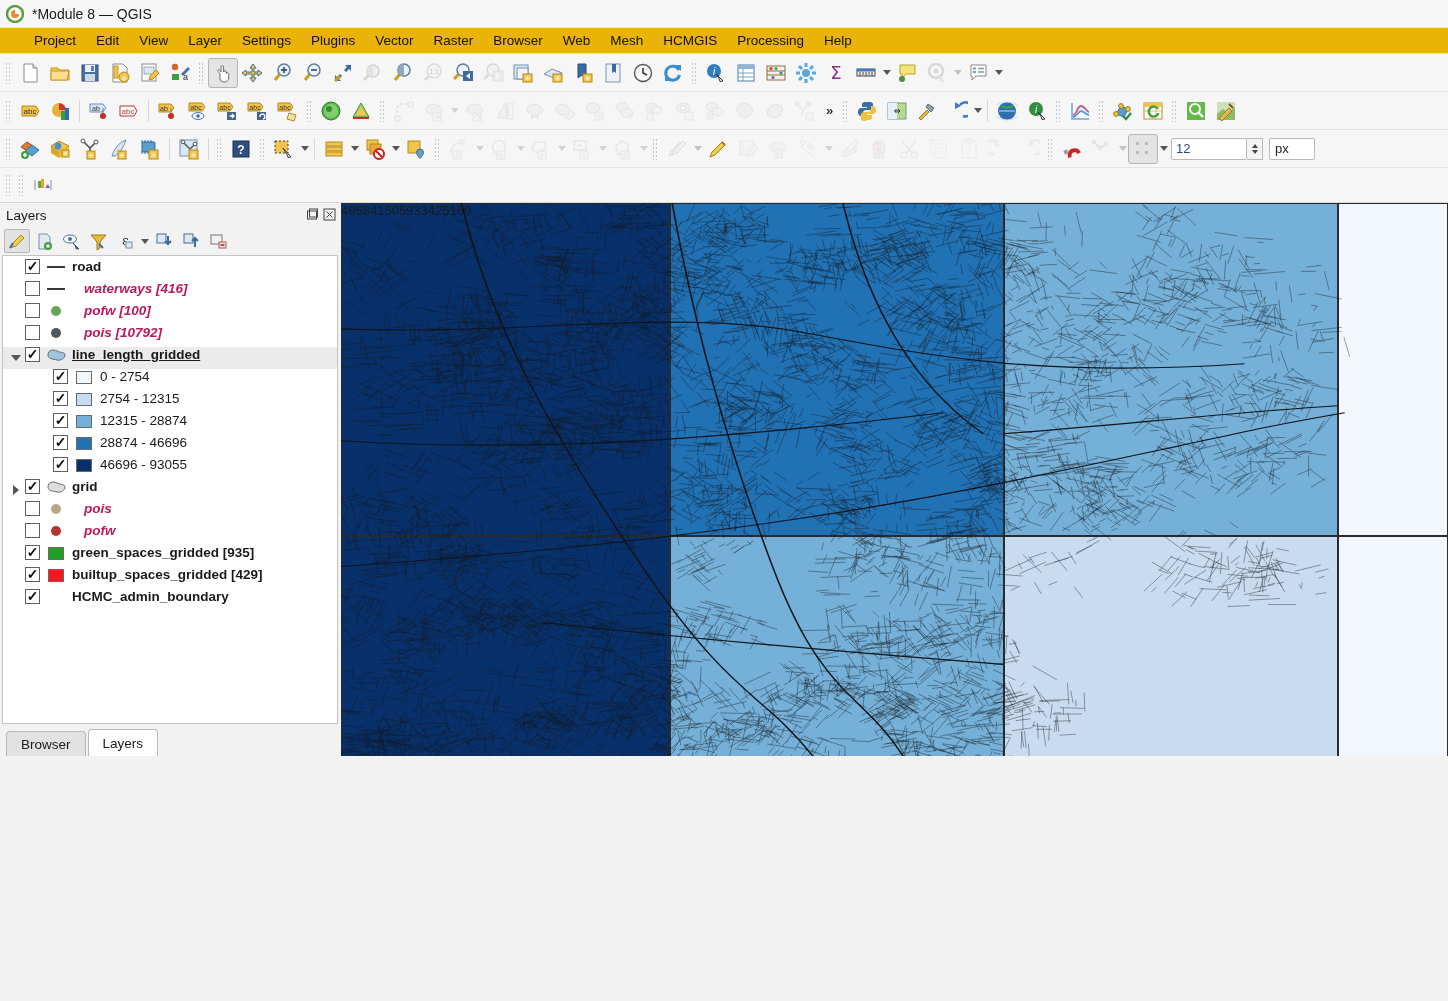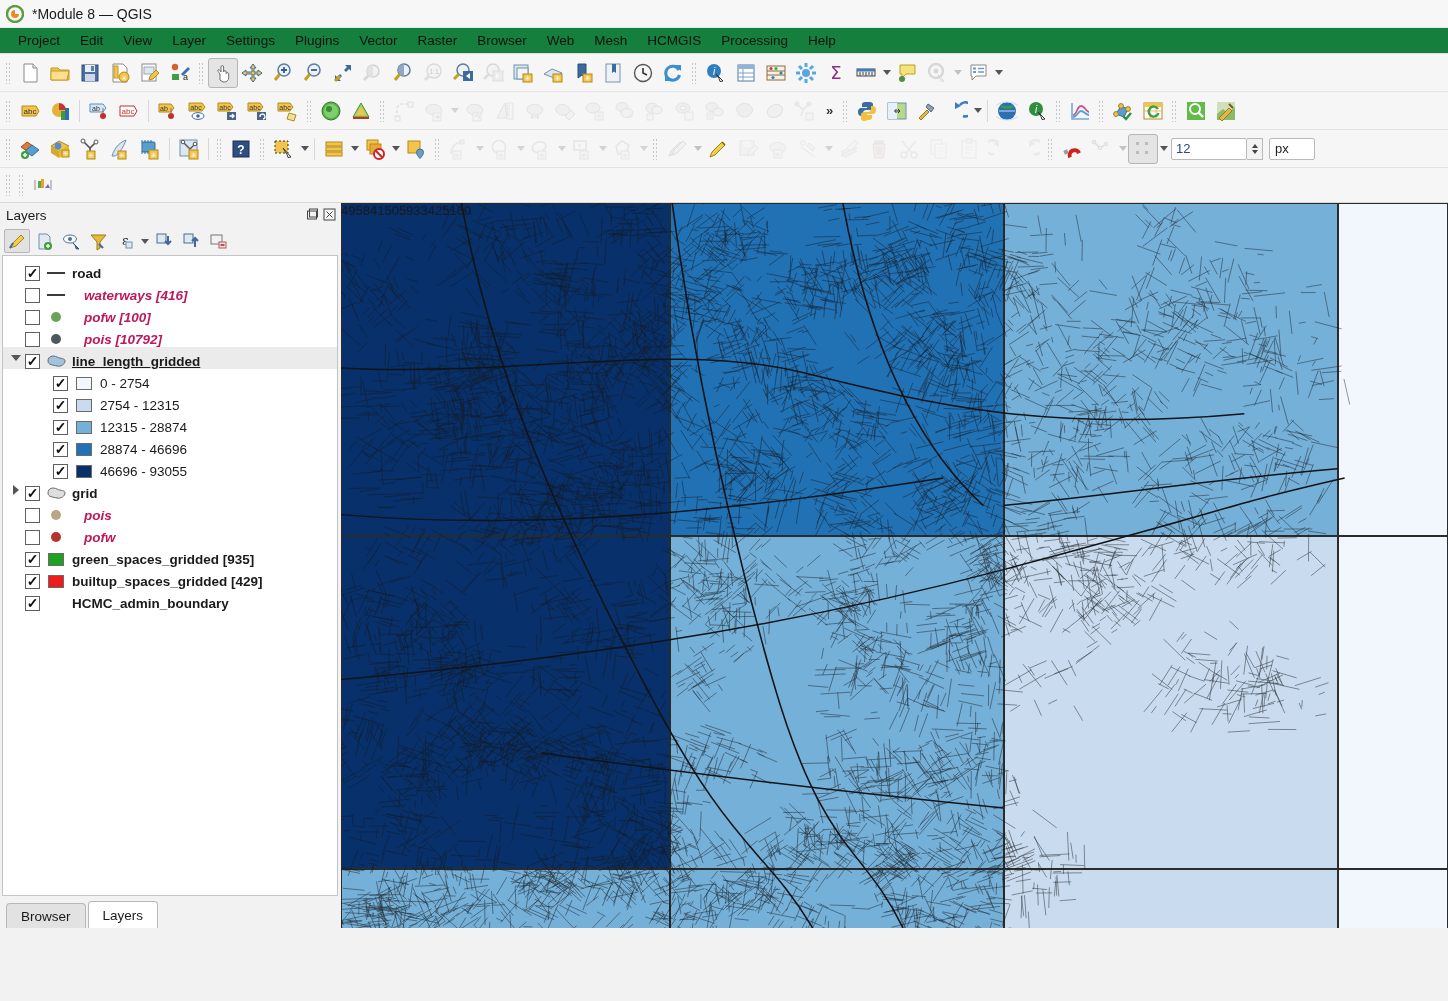--- a/index.html
+++ b/index.html
@@ -5,34 +5,34 @@
   * { box-sizing: border-box; }
   html, body {
     margin: 0; padding: 0;
     width: 1448px; height: 1001px;
     overflow: hidden;
     font-family: "Liberation Sans", sans-serif;
     font-size: 13px;
     background: #f2f2f2;
     color: #1a1a1a;
   }
-  #app { width: 1448px; height: 928px; position: relative; display: flex; flex-direction: column; border-radius: 20px; }
+  #app { width: 1448px; height: 756px; position: relative; display: flex; flex-direction: column; border-radius: 20px; }
 
   
   .titlebar {
     height: 28px; background: #f7f7f7; display: flex; align-items: center;
     padding-left: 6px; flex: 0 0 28px; border-bottom: 1px solid #e6e6e6;
   }
   .titlebar .qgis-logo { width: 18px; height: 18px; margin-right: 8px; position: relative; }
   .titlebar .title { font-size: 14px; color: #1a1a1a; }
 
   
   .menubar {
-    height: 26px; background: #15803d; display: flex; align-items: center;
-    padding-left: 8px; flex: 0 0 26px; border-bottom: 1px solid #dedede;
+    height: 26px; background: #eab308; display: flex; align-items: center;
+    padding-left: 24px; flex: 0 0 26px; border-bottom: 1px solid #dedede;
   }
   .menu-item { padding: 3px 10px; font-size: 13.5px; color: #111; cursor: default; white-space: nowrap; }
 
   
   .toolbar {
     display: flex; align-items: center; background: #f6f6f6;
     border-bottom: 1px solid #e4e4e4; padding: 0 2px;
   }
   .tb1 { height: 38px; flex: 0 0 38px; }
   .tb2 { height: 38px; flex: 0 0 38px; }
@@ -82,21 +82,21 @@
   .panel-title .pbtn { width: 14px; height: 14px; margin-left: 3px; color: #333; }
   .panel-toolbar {
     height: 28px; display: flex; align-items: center; padding-left: 4px; gap: 1px;
   }
   .ptb { width: 26px; height: 24px; display:flex; align-items:center; justify-content:center; border:1px solid transparent; border-radius:2px;}
   .ptb.pressed { background:#e2e2e2; border-color:#b6b6b6; }
   .layertree {
     flex: 1 1 auto; background: #fff; border: 1px solid #c4c4c4; margin: 0 3px 0 2px;
     overflow: hidden; padding-top: 3px;
   }
-  .lrow { display: flex; align-items: flex-end; height: 22px; padding-left: 4px; white-space: nowrap; }
+  .lrow { display: flex; align-items: flex-start; height: 22px; padding-left: 4px; white-space: nowrap; }
   .lrow.sel { background: #ebebeb; }
   .expander { width: 18px; height: 22px; display: flex; align-items: center; justify-content: center; flex: 0 0 18px; }
   .expander .tri-d { width:0;height:0;border-left:5px solid transparent;border-right:5px solid transparent;border-top:6px solid #555; }
   .expander .tri-r { width:0;height:0;border-top:5px solid transparent;border-bottom:5px solid transparent;border-left:6px solid #555; }
   .cb { width: 15px; height: 15px; border: 1px solid #5f5f5f; background: #fff; flex: 0 0 15px;
         display:flex; align-items:center; justify-content:center; margin-right: 6px; }
   .cb.on:after { content: "✓"; font-size: 14px; line-height: 1; color: #111; font-weight: 600; margin-top:-1px;}
   .sym { width: 20px; height: 16px; flex: 0 0 20px; margin-right: 6px; display:flex; align-items:center; justify-content:center; }
   .sym-line { width: 18px; height: 2px; background: #333; }
   .sym-dot { width: 10px; height: 10px; border-radius: 50%; }

